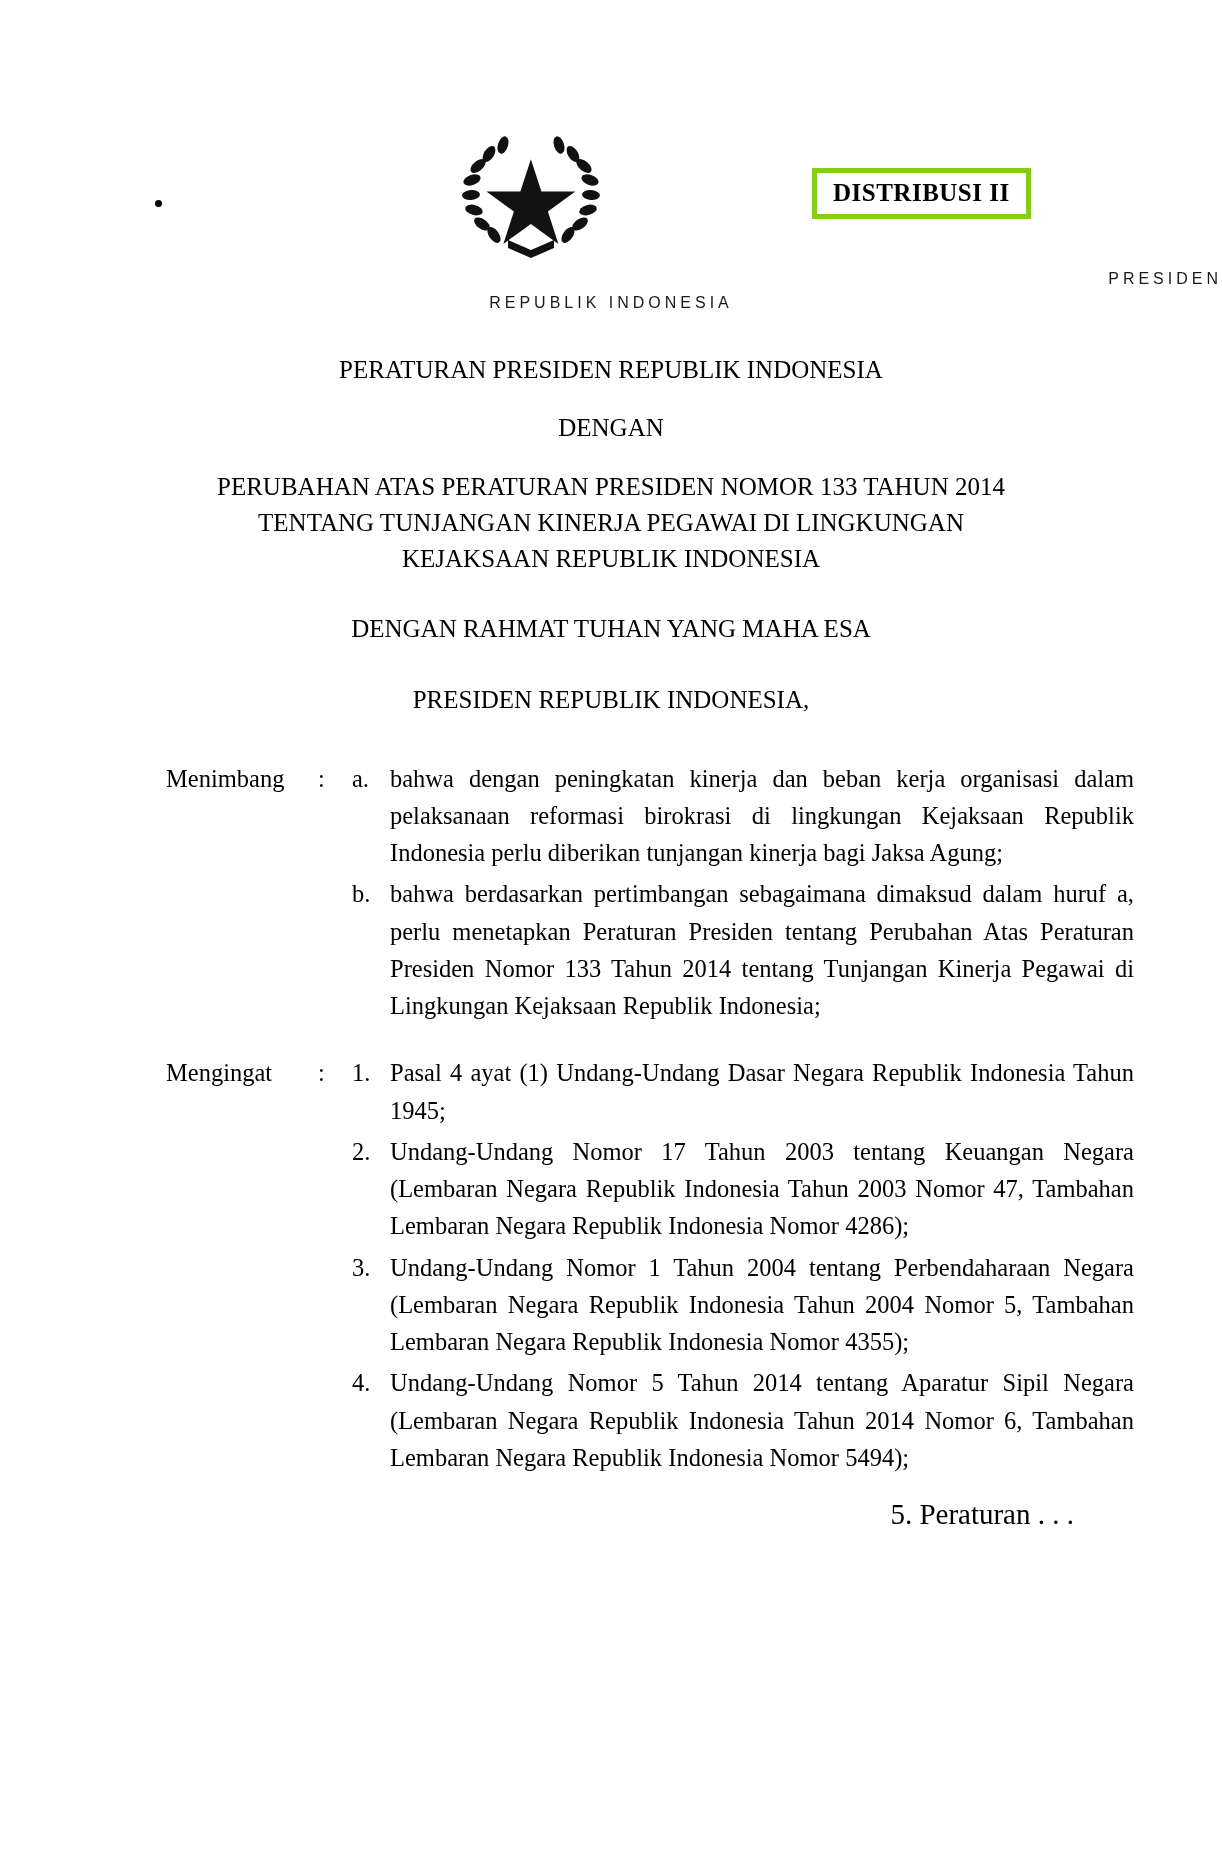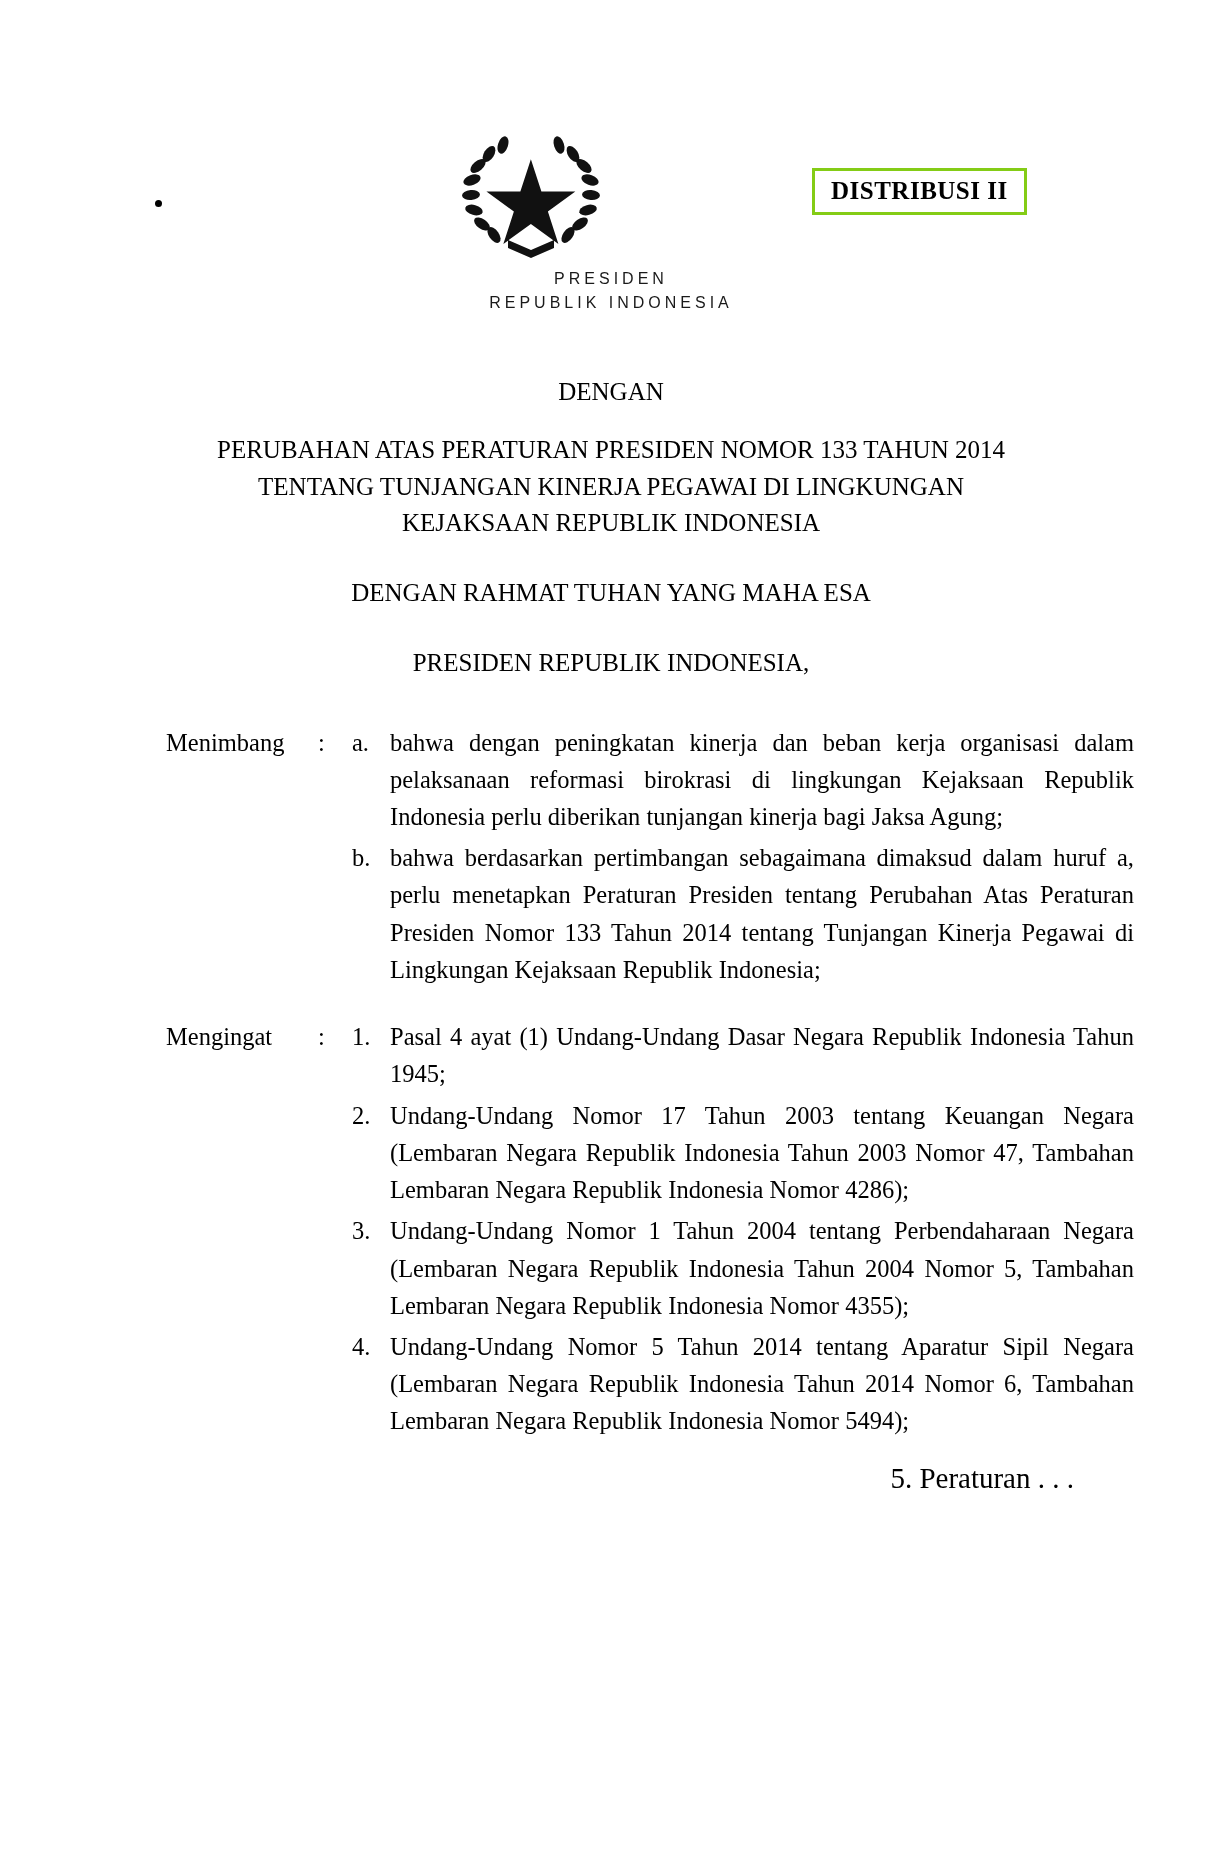--- a/index.html
+++ b/index.html
@@ -36,21 +36,21 @@
     width: 150px;
     height: 135px;
     margin-left: -80px;
   }
   .garuda-svg { display: block; }
 
   .distribusi-box {
     position: absolute;
     top: 168px;
     left: 812px;
-    border: 3px solid #84cc16;
+    border: 5px solid #84cc16;
     padding: 7px 16px 9px 16px;
     font-family: "Liberation Serif", serif;
     font-size: 25px;
     font-weight: bold;
     letter-spacing: 0.5px;
     line-height: 1;
   }
 
   .left-tick {
     position: absolute;
@@ -62,21 +62,21 @@
     border-radius: 50%;
   }
 
   .presiden-line1, .presiden-line2 {
     text-align: center;
     font-family: "Liberation Sans", sans-serif;
     letter-spacing: 4px;
     font-size: 16px;
     color: #1a1a1a;
   }
-  .presiden-line1 { margin-top: 10px; }
+  .presiden-line1 { margin-top: 10px; text-align: right; }
   .presiden-line2 { margin-top: 6px; }
 
   
   .title-block {
     margin-top: 40px;
     text-align: center;
     font-size: 25px;
     line-height: 1.45;
   }
   .title-block .t-line { margin: 0; }
@@ -182,20 +182,21 @@
       </svg>
     </div>
 
     <div class="distribusi-box">DISTRIBUSI II</div>
   </div>
 
   <div class="presiden-line1">PRESIDEN</div>
   <div class="presiden-line2">REPUBLIK INDONESIA</div>
 
   <div class="title-block">
+    <div class="t-line">PERATURAN PRESIDEN REPUBLIK INDONESIA</div>
     <div class="gap-s"></div>
     <div class="t-line">DENGAN</div>
     <div class="gap-s"></div>
     <div class="subject-block">
       <div class="t-line">PERUBAHAN ATAS PERATURAN PRESIDEN NOMOR 133 TAHUN 2014</div>
       <div class="t-line">TENTANG TUNJANGAN KINERJA PEGAWAI DI LINGKUNGAN</div>
       <div class="t-line">KEJAKSAAN REPUBLIK INDONESIA</div>
     </div>
     <div class="gap-m"></div>
     <div class="t-line">DENGAN RAHMAT TUHAN YANG MAHA ESA</div>

